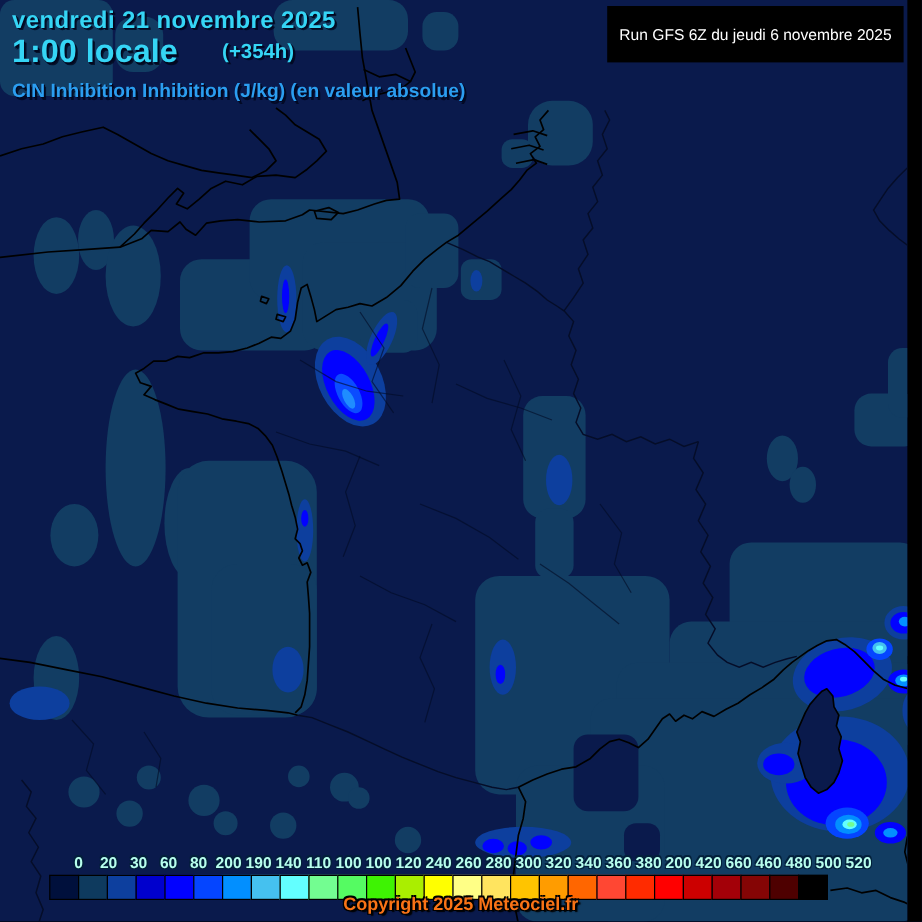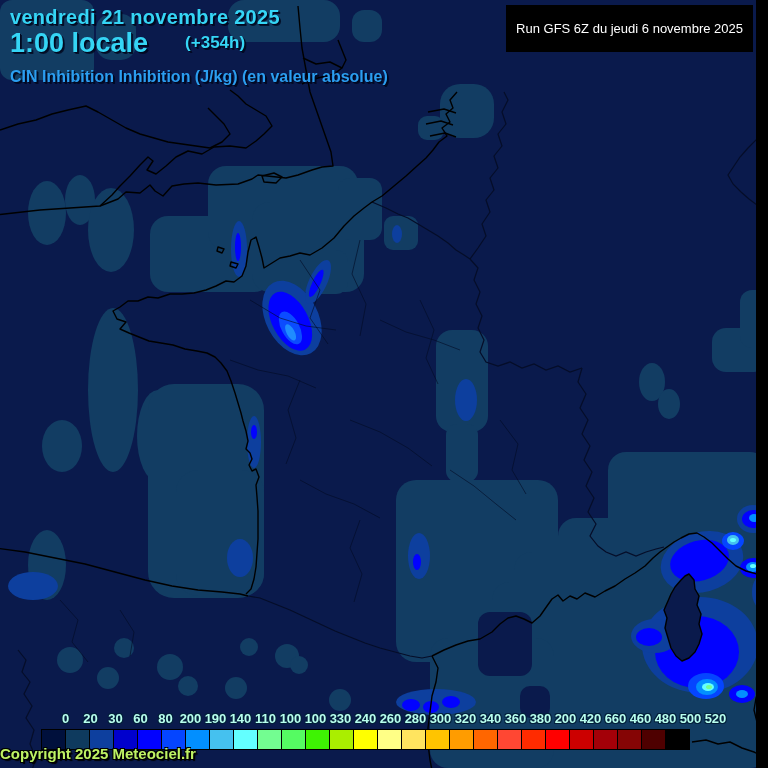--- a/index.html
+++ b/index.html
@@ -28,22 +28,22 @@
   .legend-labels .lval{width:25px;text-align:center;}
   .legend-bar{
     position:absolute;left:41px;top:729px;display:flex;height:21px;
   }
   .legend-bar .lbox{
     width:25px;height:21px;box-sizing:border-box;border:1px solid #000;
     margin-left:-1px;
   }
   .legend-bar .lbox:first-child{margin-left:0;}
   .copyright{
-    position:absolute;left:0;top:745px;width:768px;text-align:left;
-    font-weight:bold;font-size:15px;color:#bef264;
+    position:absolute;left:0;top:745px;width:768px;text-align:center;
+    font-weight:bold;font-size:15px;color:#f97316;
     text-shadow:1px 1px 0 #000,-1px 1px 0 #000,1px -1px 0 #000,-1px -1px 0 #000,2px 2px 1px #000;
   }
 </style>
 </head>
 <body>
 
 <div class="stage">
 
   <svg width="768" height="768" viewBox="0 0 768 768">
 
@@ -238,21 +238,21 @@
       <span class="lval">20</span>
       <span class="lval">30</span>
       <span class="lval">60</span>
       <span class="lval">80</span>
       <span class="lval">200</span>
       <span class="lval">190</span>
       <span class="lval">140</span>
       <span class="lval">110</span>
       <span class="lval">100</span>
       <span class="lval">100</span>
-      <span class="lval">330</span>
+      <span class="lval">120</span>
       <span class="lval">240</span>
       <span class="lval">260</span>
       <span class="lval">280</span>
       <span class="lval">300</span>
       <span class="lval">320</span>
       <span class="lval">340</span>
       <span class="lval">360</span>
       <span class="lval">380</span>
       <span class="lval">200</span>
       <span class="lval">420</span>

